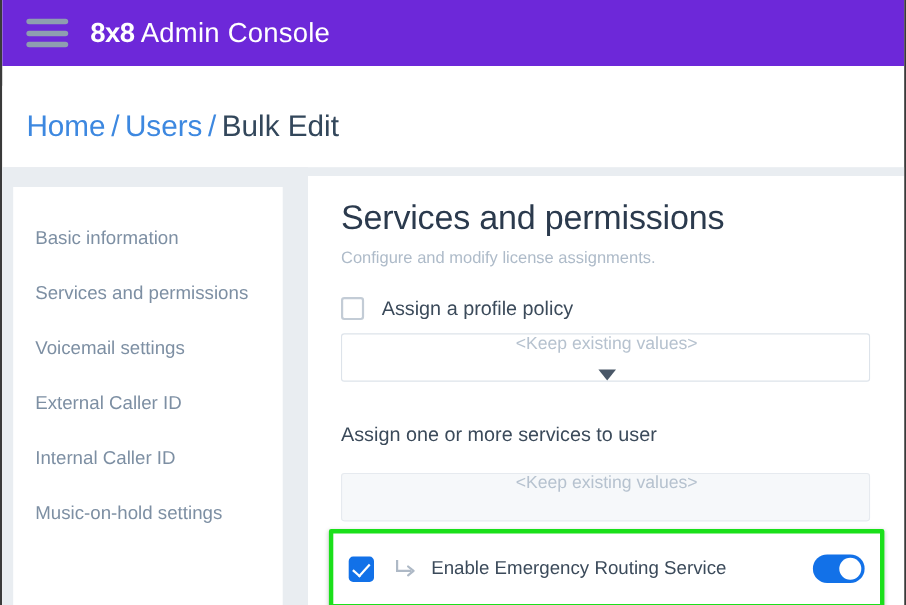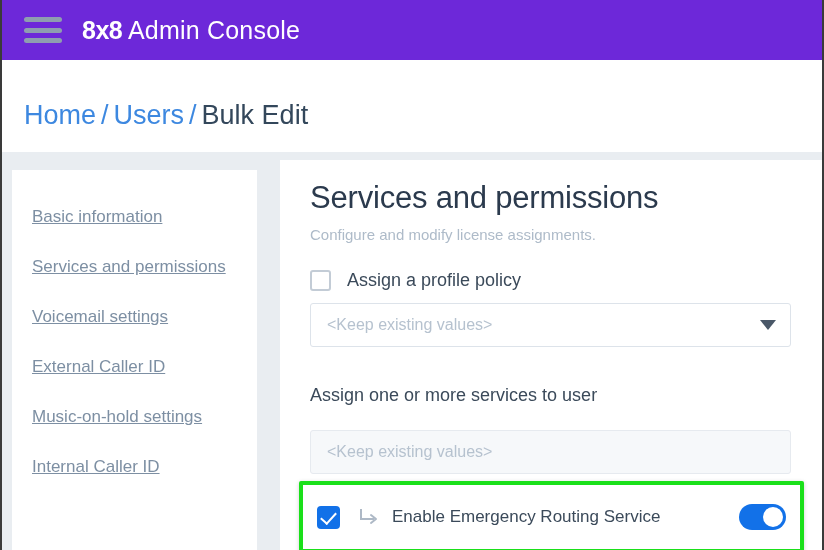--- a/index.html
+++ b/index.html
@@ -129,21 +129,20 @@
   }
 
   .side-item {
     font-size: 17px;
     color: #7d8fa3;
     padding: 0 0 0 20px;
     height: 50px;
     line-height: 50px;
     white-space: nowrap;
     cursor: pointer;
-    text-decoration: underline;
   }
 
   
   .main-content {
     position: absolute;
     left: 278px; top: 8px;
     width: 542px;
     height: 390px;
     background: #ffffff;
     padding: 20px 0 0 30px;
@@ -189,20 +188,21 @@
   .select-field {
     width: 481px;
     height: 44px;
     border: 1px solid #dde3ea;
     border-radius: 3px;
     background: #ffffff;
     display: flex;
     align-items: center;
     padding: 0 14px 0 16px;
     cursor: pointer;
+    flex-direction: column;
   }
   .select-value {
     font-size: 16px;
     color: #b6c2cf;
     flex: 1;
     white-space: nowrap;
   }
   .chevron-tri {
     width: 0; height: 0;
     border-left: 8px solid transparent;
@@ -316,22 +316,22 @@
 
   <div class="body-area">
     <div class="gray-strip"></div>
     <div class="sidebar-bg"></div>
 
     <div class="sidebar-panel">
       <div class="side-item">Basic information</div>
       <div class="side-item">Services and permissions</div>
       <div class="side-item">Voicemail settings</div>
       <div class="side-item">External Caller ID</div>
+      <div class="side-item">Internal Caller ID</div>
       <div class="side-item">Music-on-hold settings</div>
-      <div class="side-item">Internal Caller ID</div>
     </div>
 
     <div class="main-content">
       <div class="page-title">Services and permissions</div>
       <div class="page-subtitle">Configure and modify license assignments.</div>
 
       <div class="check-row">
         <div class="checkbox-empty"></div>
         <div class="check-label">Assign a profile policy</div>
       </div>

